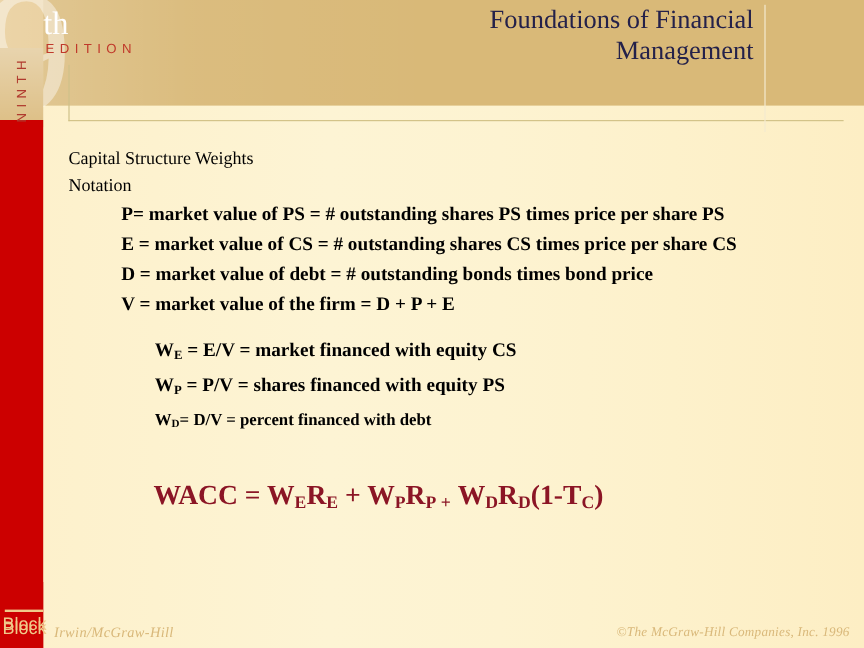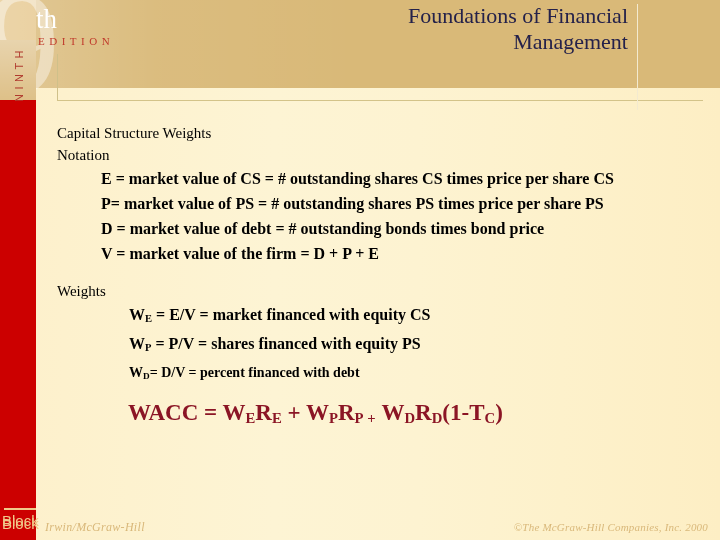--- a/index.html
+++ b/index.html
@@ -90,21 +90,21 @@
     position: absolute;
     left: 36px; top: 6px;
     font-family: "Liberation Serif", serif;
     font-size: 27px;
     color: #ffffff;
     line-height: 1;
   }
   .ed-word {
     position: absolute;
     left: 38px; top: 34px;
-    font-family: Liberation Serif, serif;
+    font-family: Liberation Sans, sans-serif;
     font-size: 11px;
     letter-spacing: 4.5px;
     color: #c0392b;
     width: 58px;
     line-height: 15px;
   }
 
   
   .ninth-vert {
     position: absolute;
@@ -274,39 +274,38 @@
   <div class="v-rule-left"></div>
   <div class="h-rule"></div>
   <div class="v-rule-right"></div>
 
   <div class="title">Foundations of Financial Management</div>
 
   <div class="body-block">
     <div class="lvl1">Capital Structure Weights</div>
     <div class="lvl1">Notation</div>
 
+    <div class="lvl2">P= market value of  PS = # outstanding shares PS times price per share PS</div>
     <div class="lvl2">E = market value of CS = # outstanding shares CS times price per share CS</div>
-    <div class="lvl2">P= market value of  PS = # outstanding shares PS times price per share PS</div>
     <div class="lvl2">D = market value of debt = # outstanding bonds times bond price</div>
     <div class="lvl2">V = market value of the firm = D + P + E</div>
 
     <div class="spacer-weights"></div>
 
-    <div class="lvl1">Weights</div>
 
     <div class="lvl2 sub"><span>W</span><sub>E</sub><span> = E/V = market financed with equity CS</span></div>
 
     <div class="lvl2 sub"><span>W</span><sub>P</sub><span> = P/V = shares financed with equity PS</span></div>
 
     <div class="lvl2 sub small"><span>W</span><sub>D</sub><span>= D/V = percent financed with debt</span></div>
   </div>
 
   <div class="wacc">WACC = W<sub>E</sub>R<sub>E</sub> + W<sub>P</sub>R<sub>P</sub><span class="plus-sub"> +</span>&nbsp;W<sub>D</sub>R<sub>D</sub>(1-T<sub>C</sub>)</div>
 
   <div class="logo-box"></div>
   <div class="logo-block">Block</div>
   <div class="logo-line"></div>
   <div class="logo-hirt">Block</div>
 
   <div class="footer-left">Irwin/McGraw-Hill</div>
-  <div class="footer-right">©The McGraw-Hill Companies, Inc. 2000</div>
+  <div class="footer-right">©The McGraw-Hill Companies, Inc. 1996</div>
 
 </div>
 
 </body></html>

